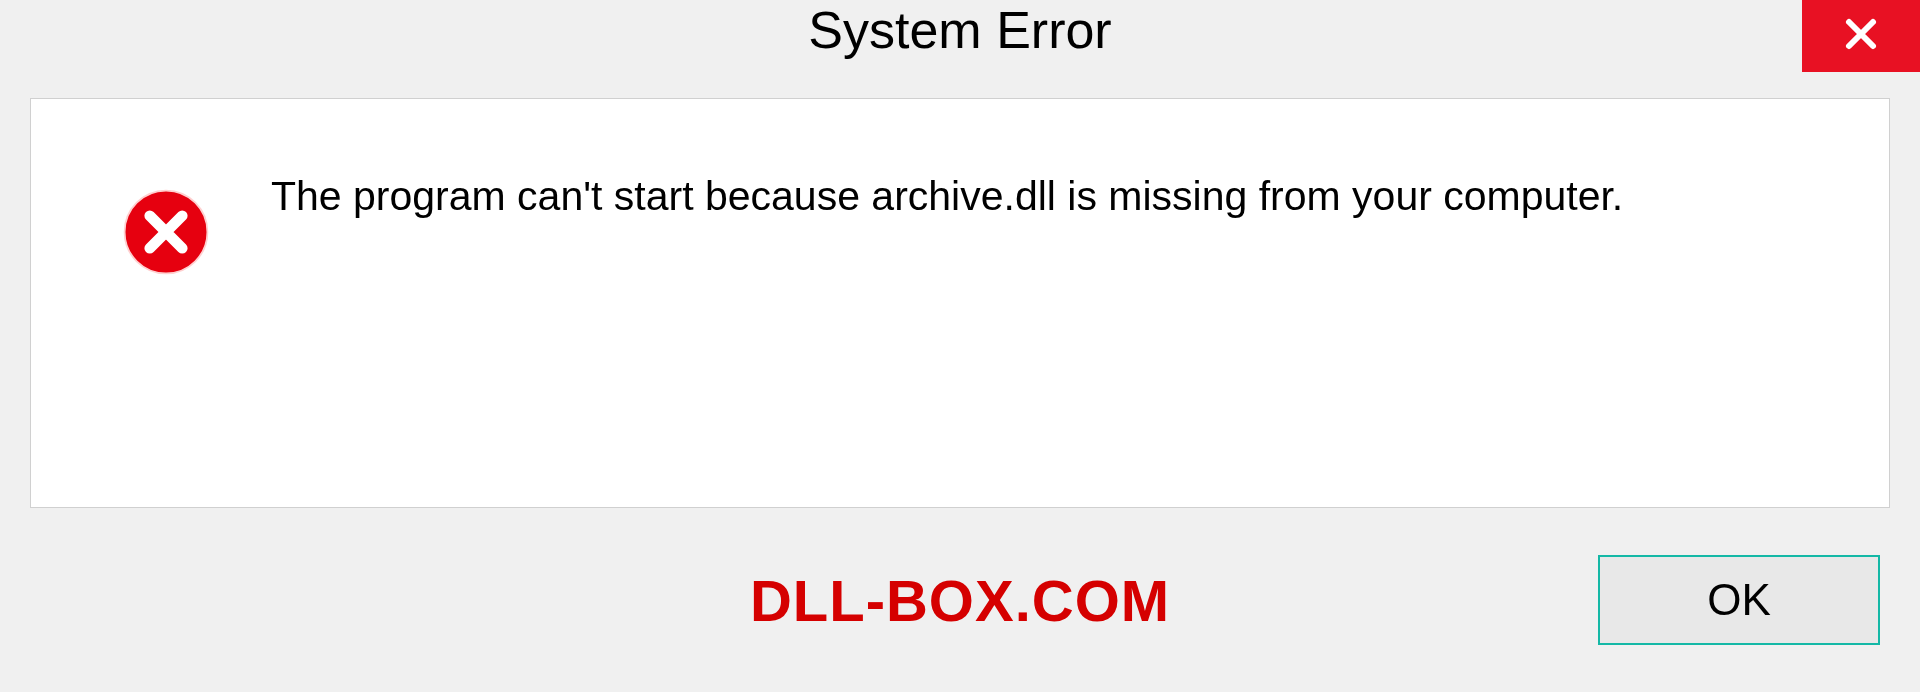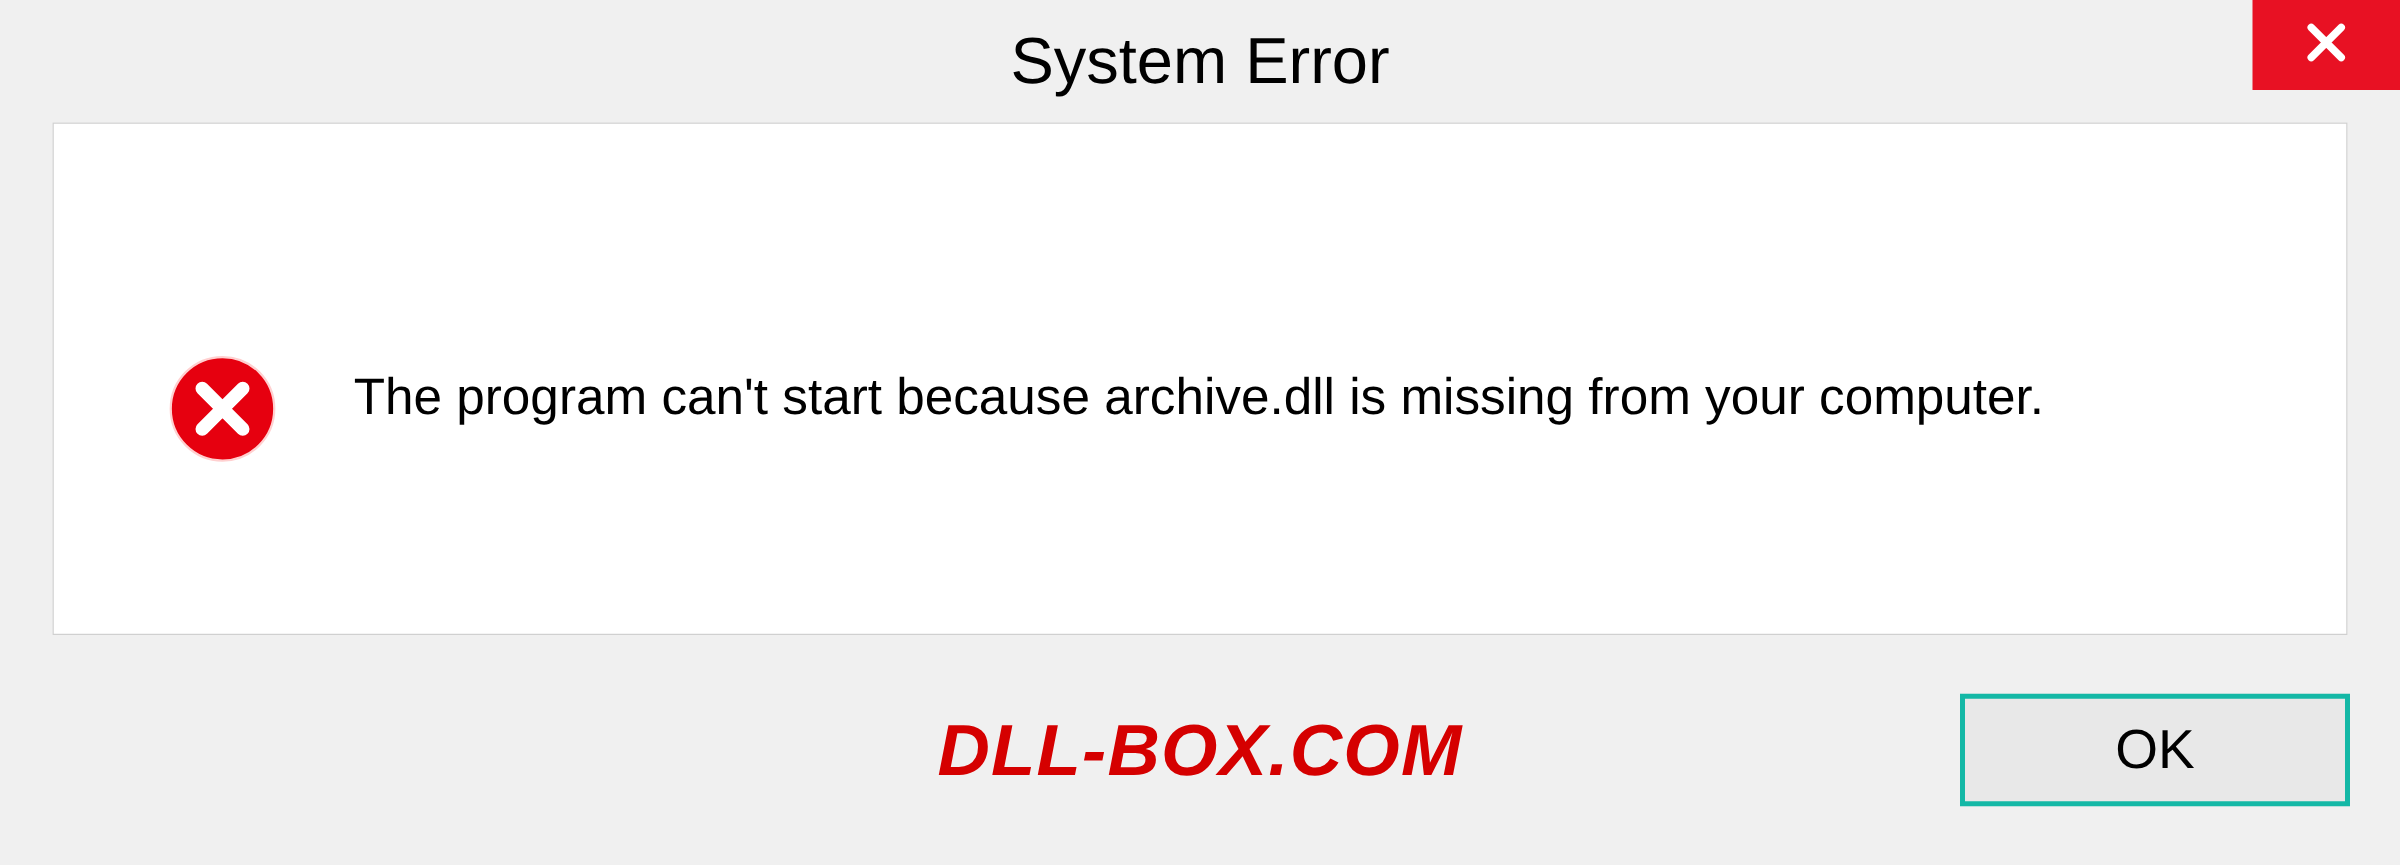--- a/index.html
+++ b/index.html
@@ -20,21 +20,20 @@
       width: 100%;
       height: 100%;
       background: #f0f0f0;
       position: relative;
     }
     
     .title-bar {
       width: 100%;
       height: 98px;
       display: flex;
-      align-items: center;
       justify-content: center;
       position: relative;
     }
     
     .title-text {
       font-size: 52px;
       font-weight: 400;
       color: #000;
       text-align: center;
     }
@@ -51,26 +50,26 @@
       justify-content: center;
       cursor: pointer;
     }
     
     .close-button svg {
       width: 36px;
       height: 36px;
     }
     
     .content-area {
-      margin: 0 42px;
+      margin: 0 30px;
       background: #ffffff;
       border: 1px solid #d0d0d0;
       height: 410px;
       display: flex;
-      align-items: center;
+      align-items: flex-start;
       padding: 70px 50px 40px 90px;
     }
     
     .error-icon {
       width: 90px;
       height: 90px;
       flex-shrink: 0;
       margin-right: 60px;
       margin-top: 18px;
     }
@@ -96,30 +95,29 @@
       position: relative;
     }
     
     .watermark {
       position: absolute;
       left: 50%;
       transform: translateX(-50%);
       font-size: 58px;
       font-weight: 800;
       color: #d50000;
-      font-style: italic;
       letter-spacing: 1px;
       font-family: Arial, sans-serif;
     }
     
     .ok-button {
-      width: 312px;
+      width: 282px;
       height: 90px;
       background: #e8e8e8;
-      border: 4px solid #14b8a6;
+      border: 2px solid #14b8a6;
       font-size: 44px;
       color: #000;
       cursor: pointer;
       font-family: inherit;
       display: flex;
       align-items: center;
       justify-content: center;
     }
     
     .line2 {

